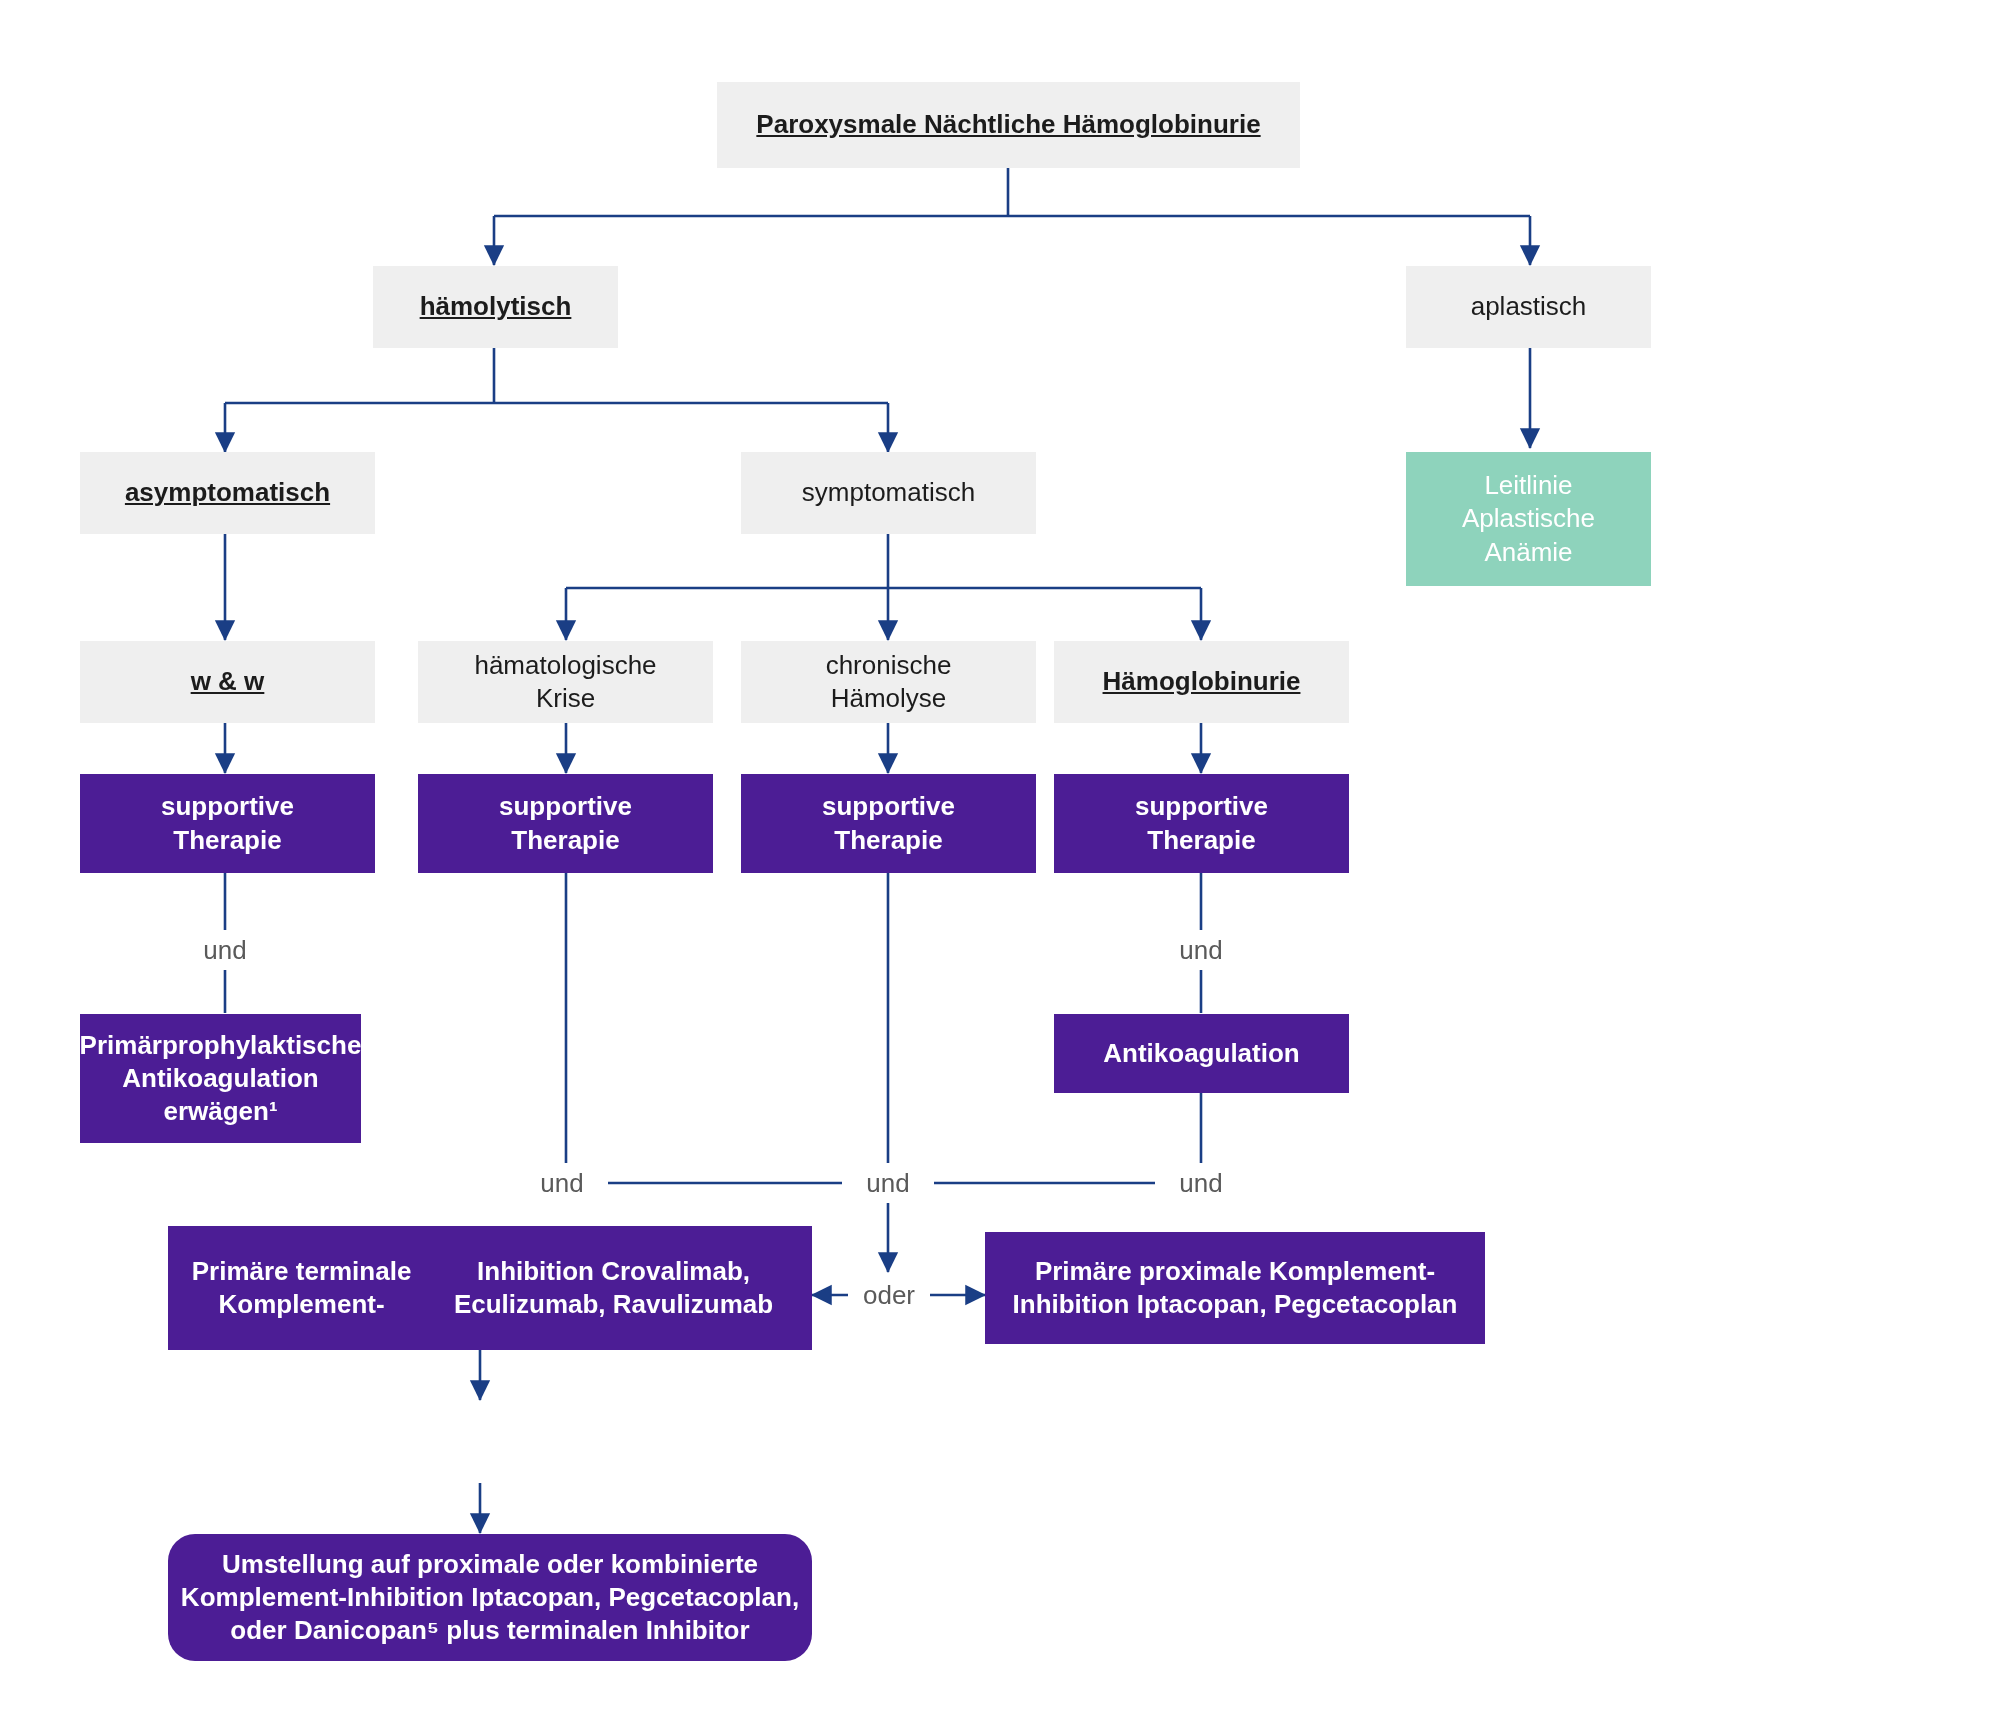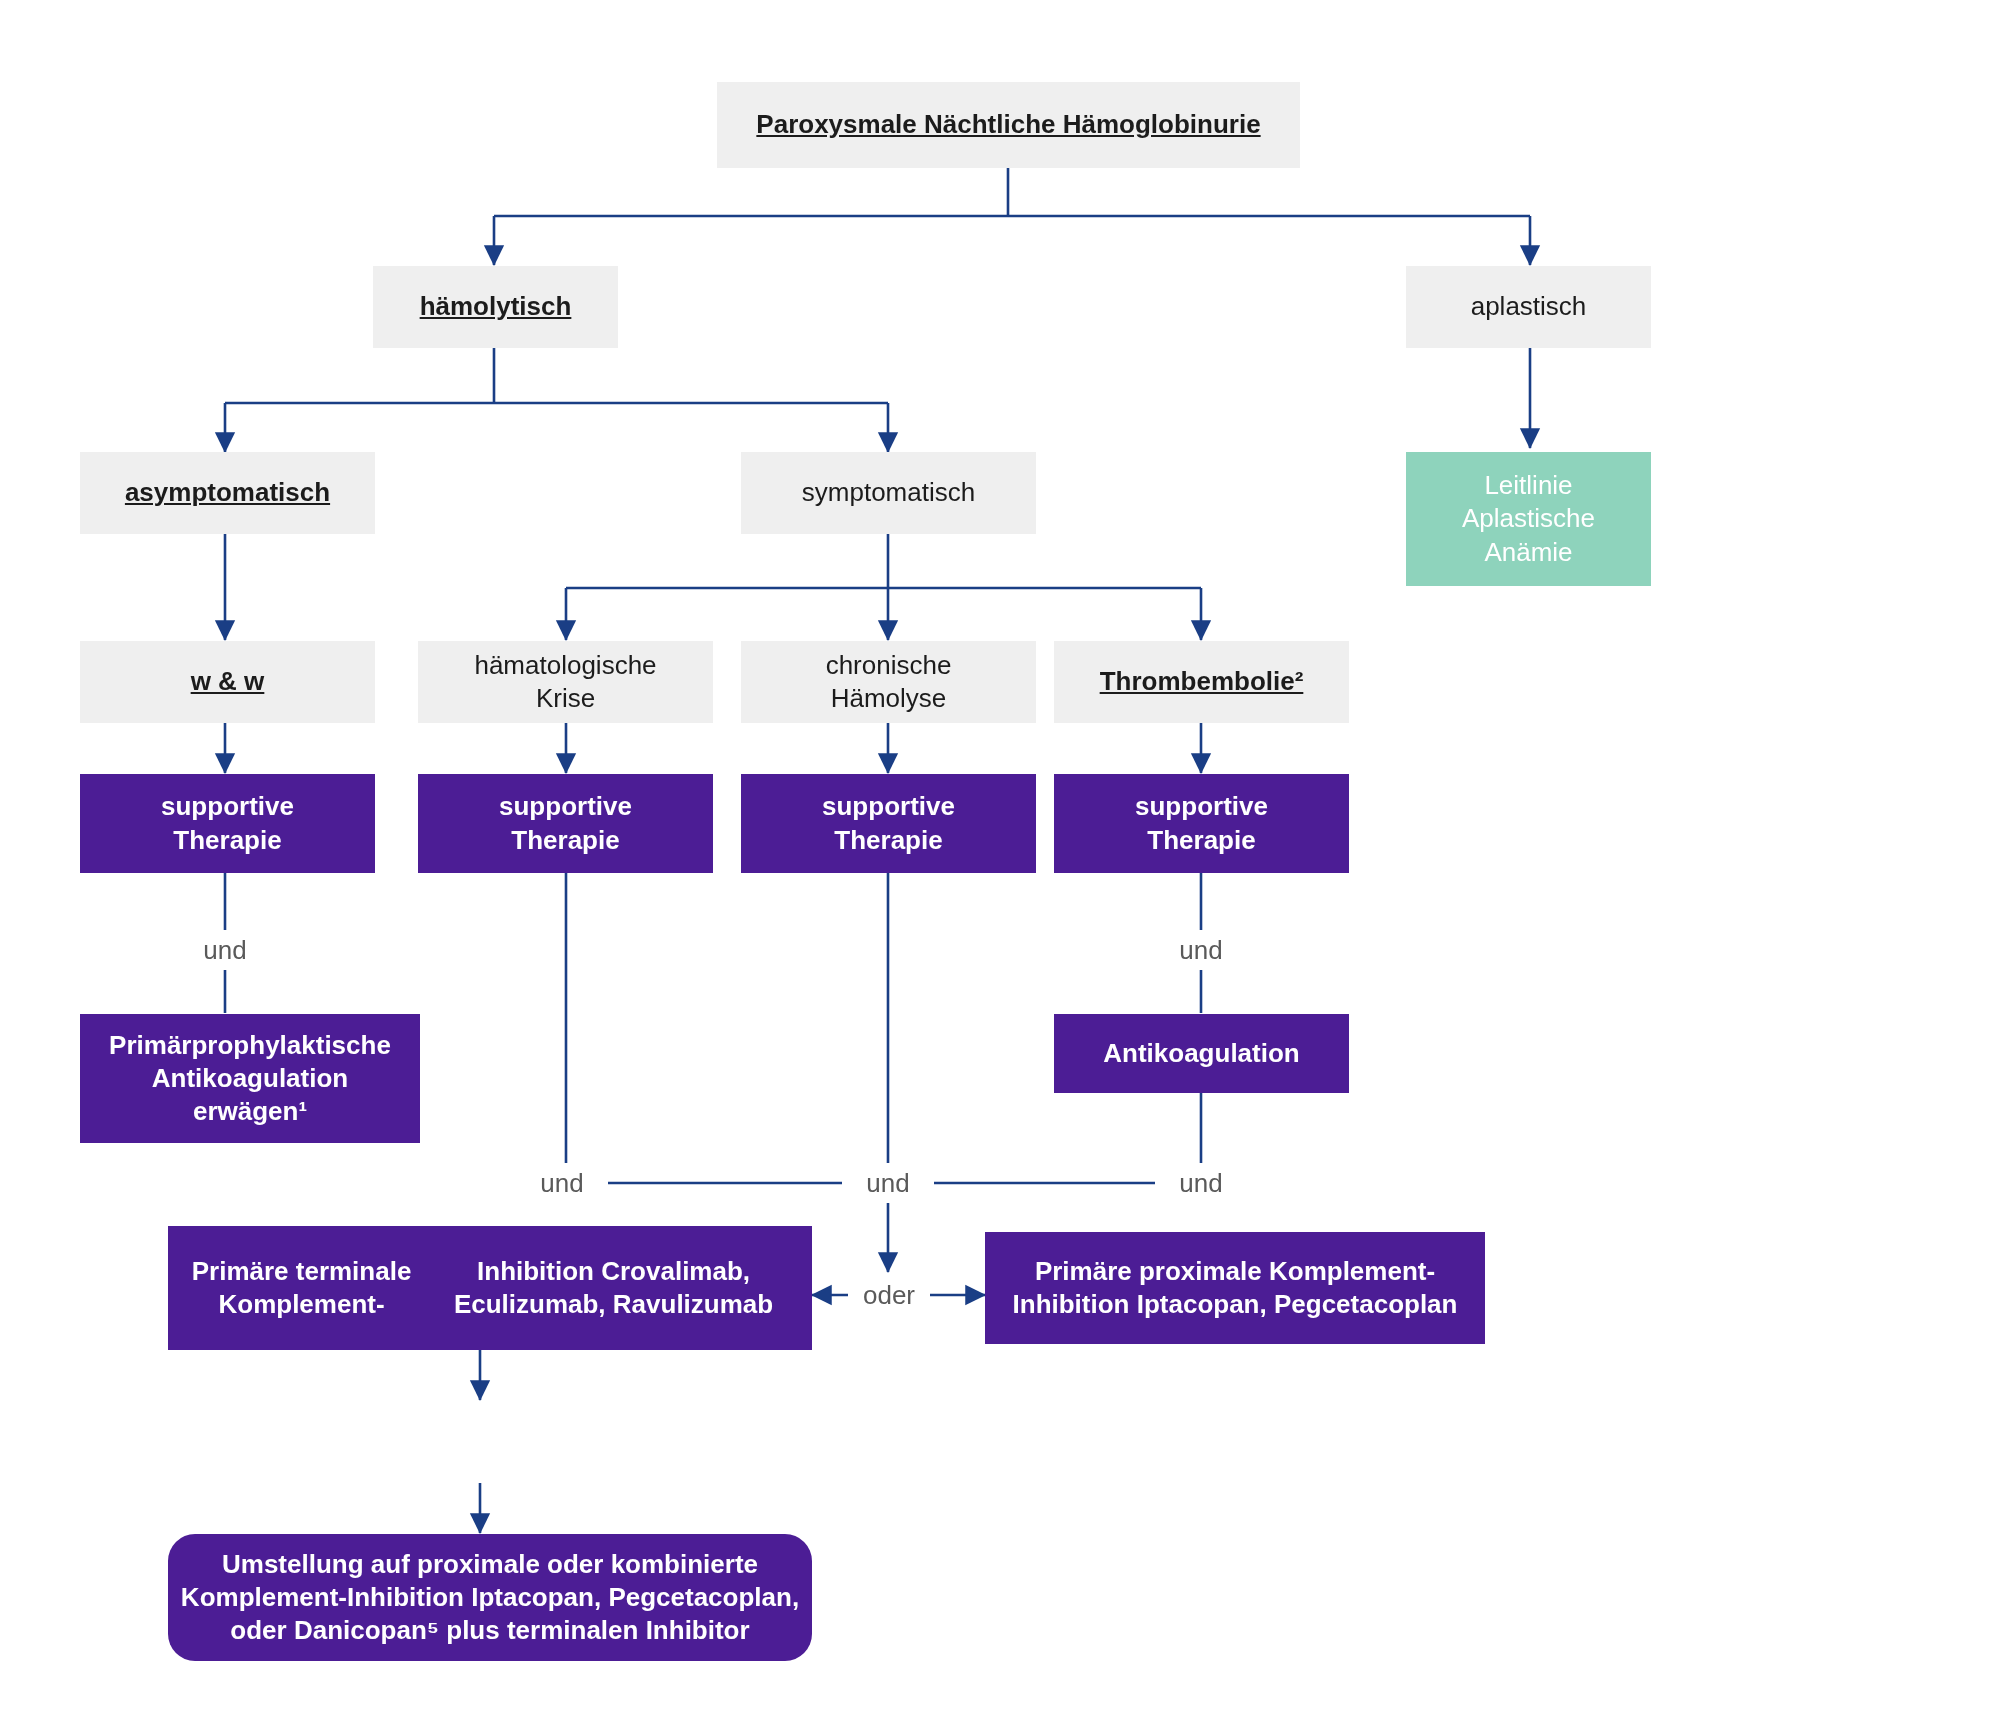--- a/index.html
+++ b/index.html
@@ -175,21 +175,21 @@
     <span class="ln">hämatologische</span>
     <span class="ln">Krise</span>
   </div>
 
   <div class="node node-grey" style="left:741px; top:641px; width:295px; height:82px; flex-direction:column;">
     <span class="ln">chronische</span>
     <span class="ln">Hämolyse</span>
   </div>
 
   <div class="node node-grey bold" style="left:1054px; top:641px; width:295px; height:82px;">
-    <span class="ln">Thrombembolie²</span>
+    <span class="ln">Hämoglobinurie</span>
   </div>
 
   <div class="node node-blue" style="left:80px; top:774px; width:295px; height:99px; flex-direction:column;">
     <span class="ln">supportive</span>
     <span class="ln">Therapie</span>
   </div>
 
   <div class="node node-blue" style="left:418px; top:774px; width:295px; height:99px; flex-direction:column;">
     <span class="ln">supportive</span>
     <span class="ln">Therapie</span>
@@ -206,21 +206,21 @@
   </div>
 
   <div class="conn-label" style="left:175px; top:930px; width:100px; height:40px;">
     <span>und</span>
   </div>
 
   <div class="conn-label" style="left:1151px; top:930px; width:100px; height:40px;">
     <span>und</span>
   </div>
 
-  <div class="node node-blue" style="left:80px; top:1014px; width:340px; height:129px; flex-direction:column;">
+  <div class="node node-blue" style="left:80px; top:1014px; width:281px; height:129px; flex-direction:column;">
     <span class="ln">Primärprophylaktische</span>
     <span class="ln">Antikoagulation</span>
     <span class="ln">erwägen¹</span>
   </div>
 
   <div class="node node-blue" style="left:1054px; top:1014px; width:295px; height:79px;">
     <span class="ln">Antikoagulation</span>
   </div>
 
   <div class="conn-label" style="left:516px; top:1163px; width:92px; height:40px;">

